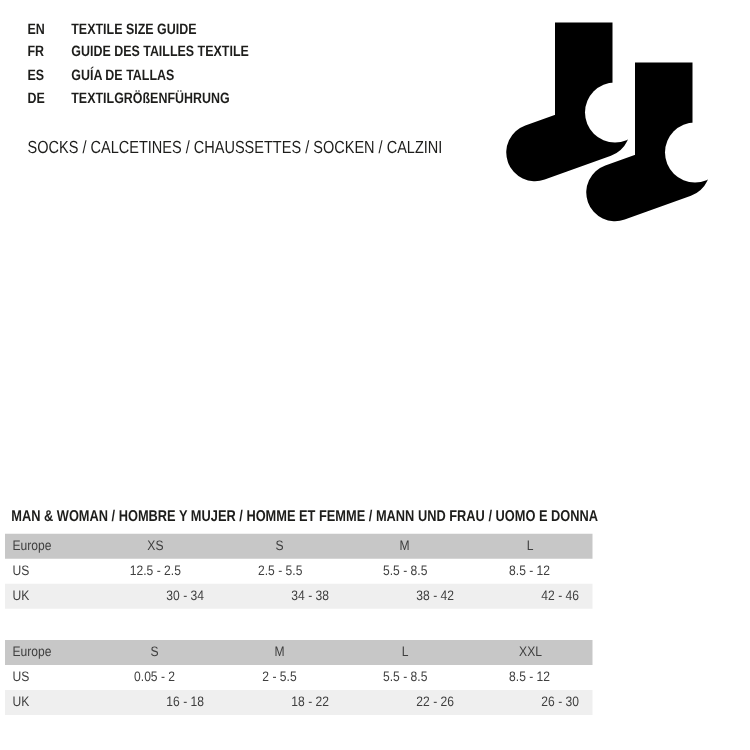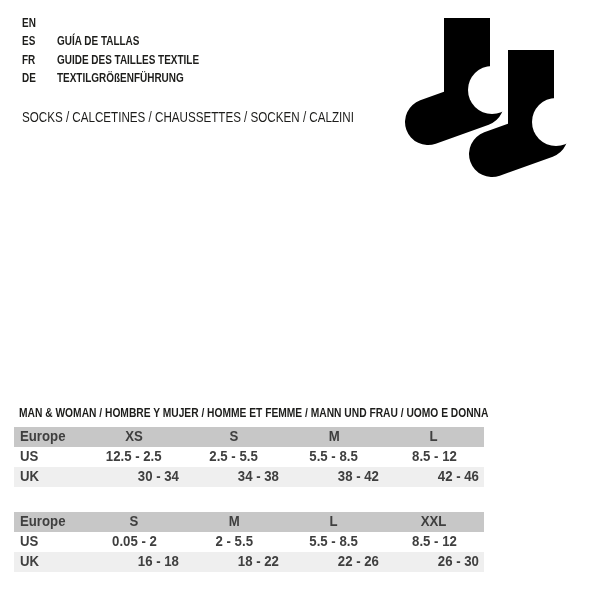--- a/index.html
+++ b/index.html
@@ -22,48 +22,49 @@
   .lang-label { font-size: 12px; font-weight: bold; color: var(--heading-text, #1d1d1b); }
 
   
   .category { position: absolute; left: 22px; top: 109px; font-size: 14px; font-weight: normal;
               color: var(--heading-text, #1d1d1b); }
 
   
   .socks-icon { position: absolute; left: 400px; top: 0; width: 185px; height: 182px; color: var(--icon-color, #000000); }
 
   
-  .size-table { position: absolute; left: 14px; width: 470px; }
+  .size-table { position: absolute; left: 4px; width: 470px; }
   .size-table.t1 { top: 406px; }
   .size-table.t2 { top: 512px; }
   .tbl-title { font-size: 12.5px; font-weight: bold; line-height: 14px; margin: 0 0 7px 5px;
                color: var(--heading-text, #1d1d1b); }
-  .trow { display: flex; height: 20px; align-items: flex-start; font-size: 15px;
-          color: var(--table-text, #3f3f3f); font-weight: bold; }
+  .trow { display: flex; height: 20px; align-items: center; font-size: 11px;
+          color: var(--table-text, #3f3f3f); }
   .trow.head { background: var(--table-header-bg, #c7c7c7); }
   .trow.alt  { background: var(--row-alt-bg, #efefef); gap: 48px; }
   .c0 { width: 70px; padding-left: 6px; box-sizing: border-box; text-align: left; }
   .cv { flex: 1; text-align: center; }
 </style>
 </head>
 <body>
 
 <div class="page">
 
   <div class="lang-block">
     <div class="lang-row">
       <span class="lang-code"><span class="cond">EN</span></span>
+      <span class="lang-label"><span class="cond">TEXTILE SIZE GUIDE</span></span>
+    </div>
+    <div class="lang-row">
+      <span class="lang-code"><span class="cond">FR</span></span>
+      <span class="lang-label"><span class="cond">GUIDE DES TAILLES TEXTILE</span></span>
     </div>
     <div class="lang-row">
       <span class="lang-code"><span class="cond">ES</span></span>
       <span class="lang-label"><span class="cond">GUÍA DE TALLAS</span></span>
-    </div>
-    <div class="lang-row">
-      <span class="lang-code"><span class="cond">FR</span></span>
-      <span class="lang-label"><span class="cond">GUIDE DES TAILLES TEXTILE</span></span>
     </div>
     <div class="lang-row">
       <span class="lang-code"><span class="cond">DE</span></span>
       <span class="lang-label"><span class="cond">TEXTILGRÖßENFÜHRUNG</span></span>
     </div>
   </div>
 
   <div class="category">
     <span class="cond">SOCKS / CALCETINES / CHAUSSETTES / SOCKEN / CALZINI</span>
   </div>

